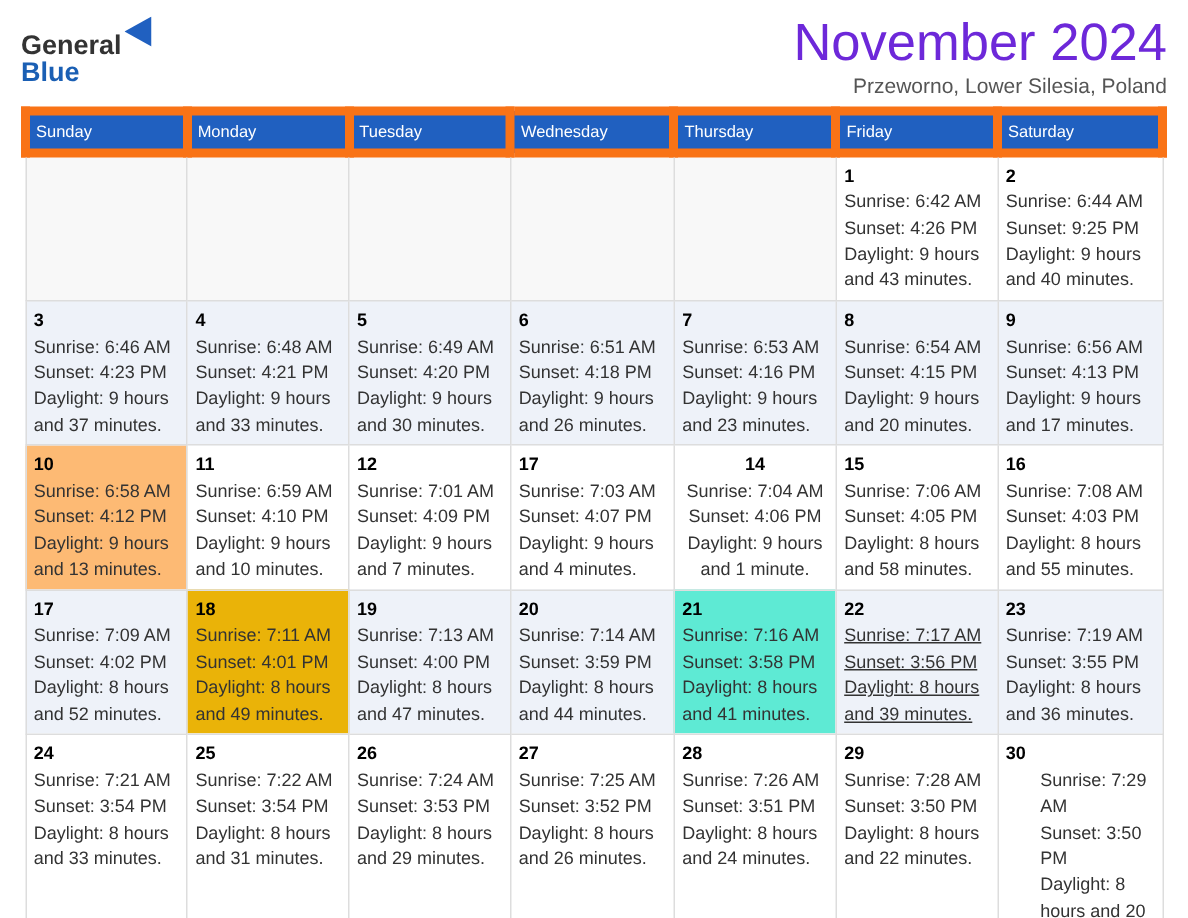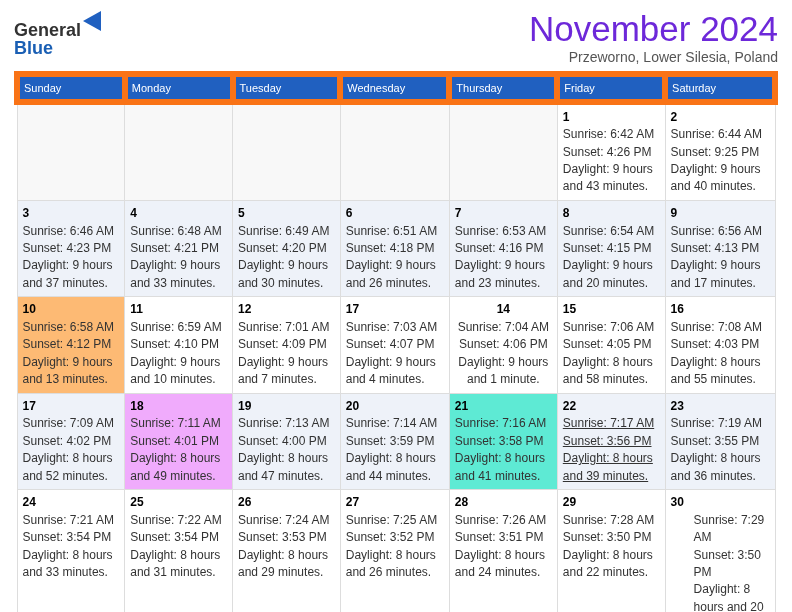--- a/index.html
+++ b/index.html
@@ -248,21 +248,21 @@
 Daylight: 8 hours and 55 minutes.</div>
           </td>
         </tr>
         <tr>
           <td style="background: rgb(238, 242, 249);">
             <span class="day-num">17</span>
             <div class="day-info" style="white-space: pre-line;">Sunrise: 7:09 AM
 Sunset: 4:02 PM
 Daylight: 8 hours and 52 minutes.</div>
           </td>
-          <td style="background: #f0abfc;">
+          <td style="background: #eab308;">
             <span class="day-num">18</span>
             <div class="day-info" style="white-space: pre-line;">Sunrise: 7:11 AM
 Sunset: 4:01 PM
 Daylight: 8 hours and 49 minutes.</div>
           </td>
           <td style="background: rgb(238, 242, 249);">
             <span class="day-num">19</span>
             <div class="day-info" style="white-space: pre-line;">Sunrise: 7:13 AM
 Sunset: 4:00 PM
 Daylight: 8 hours and 47 minutes.</div>

